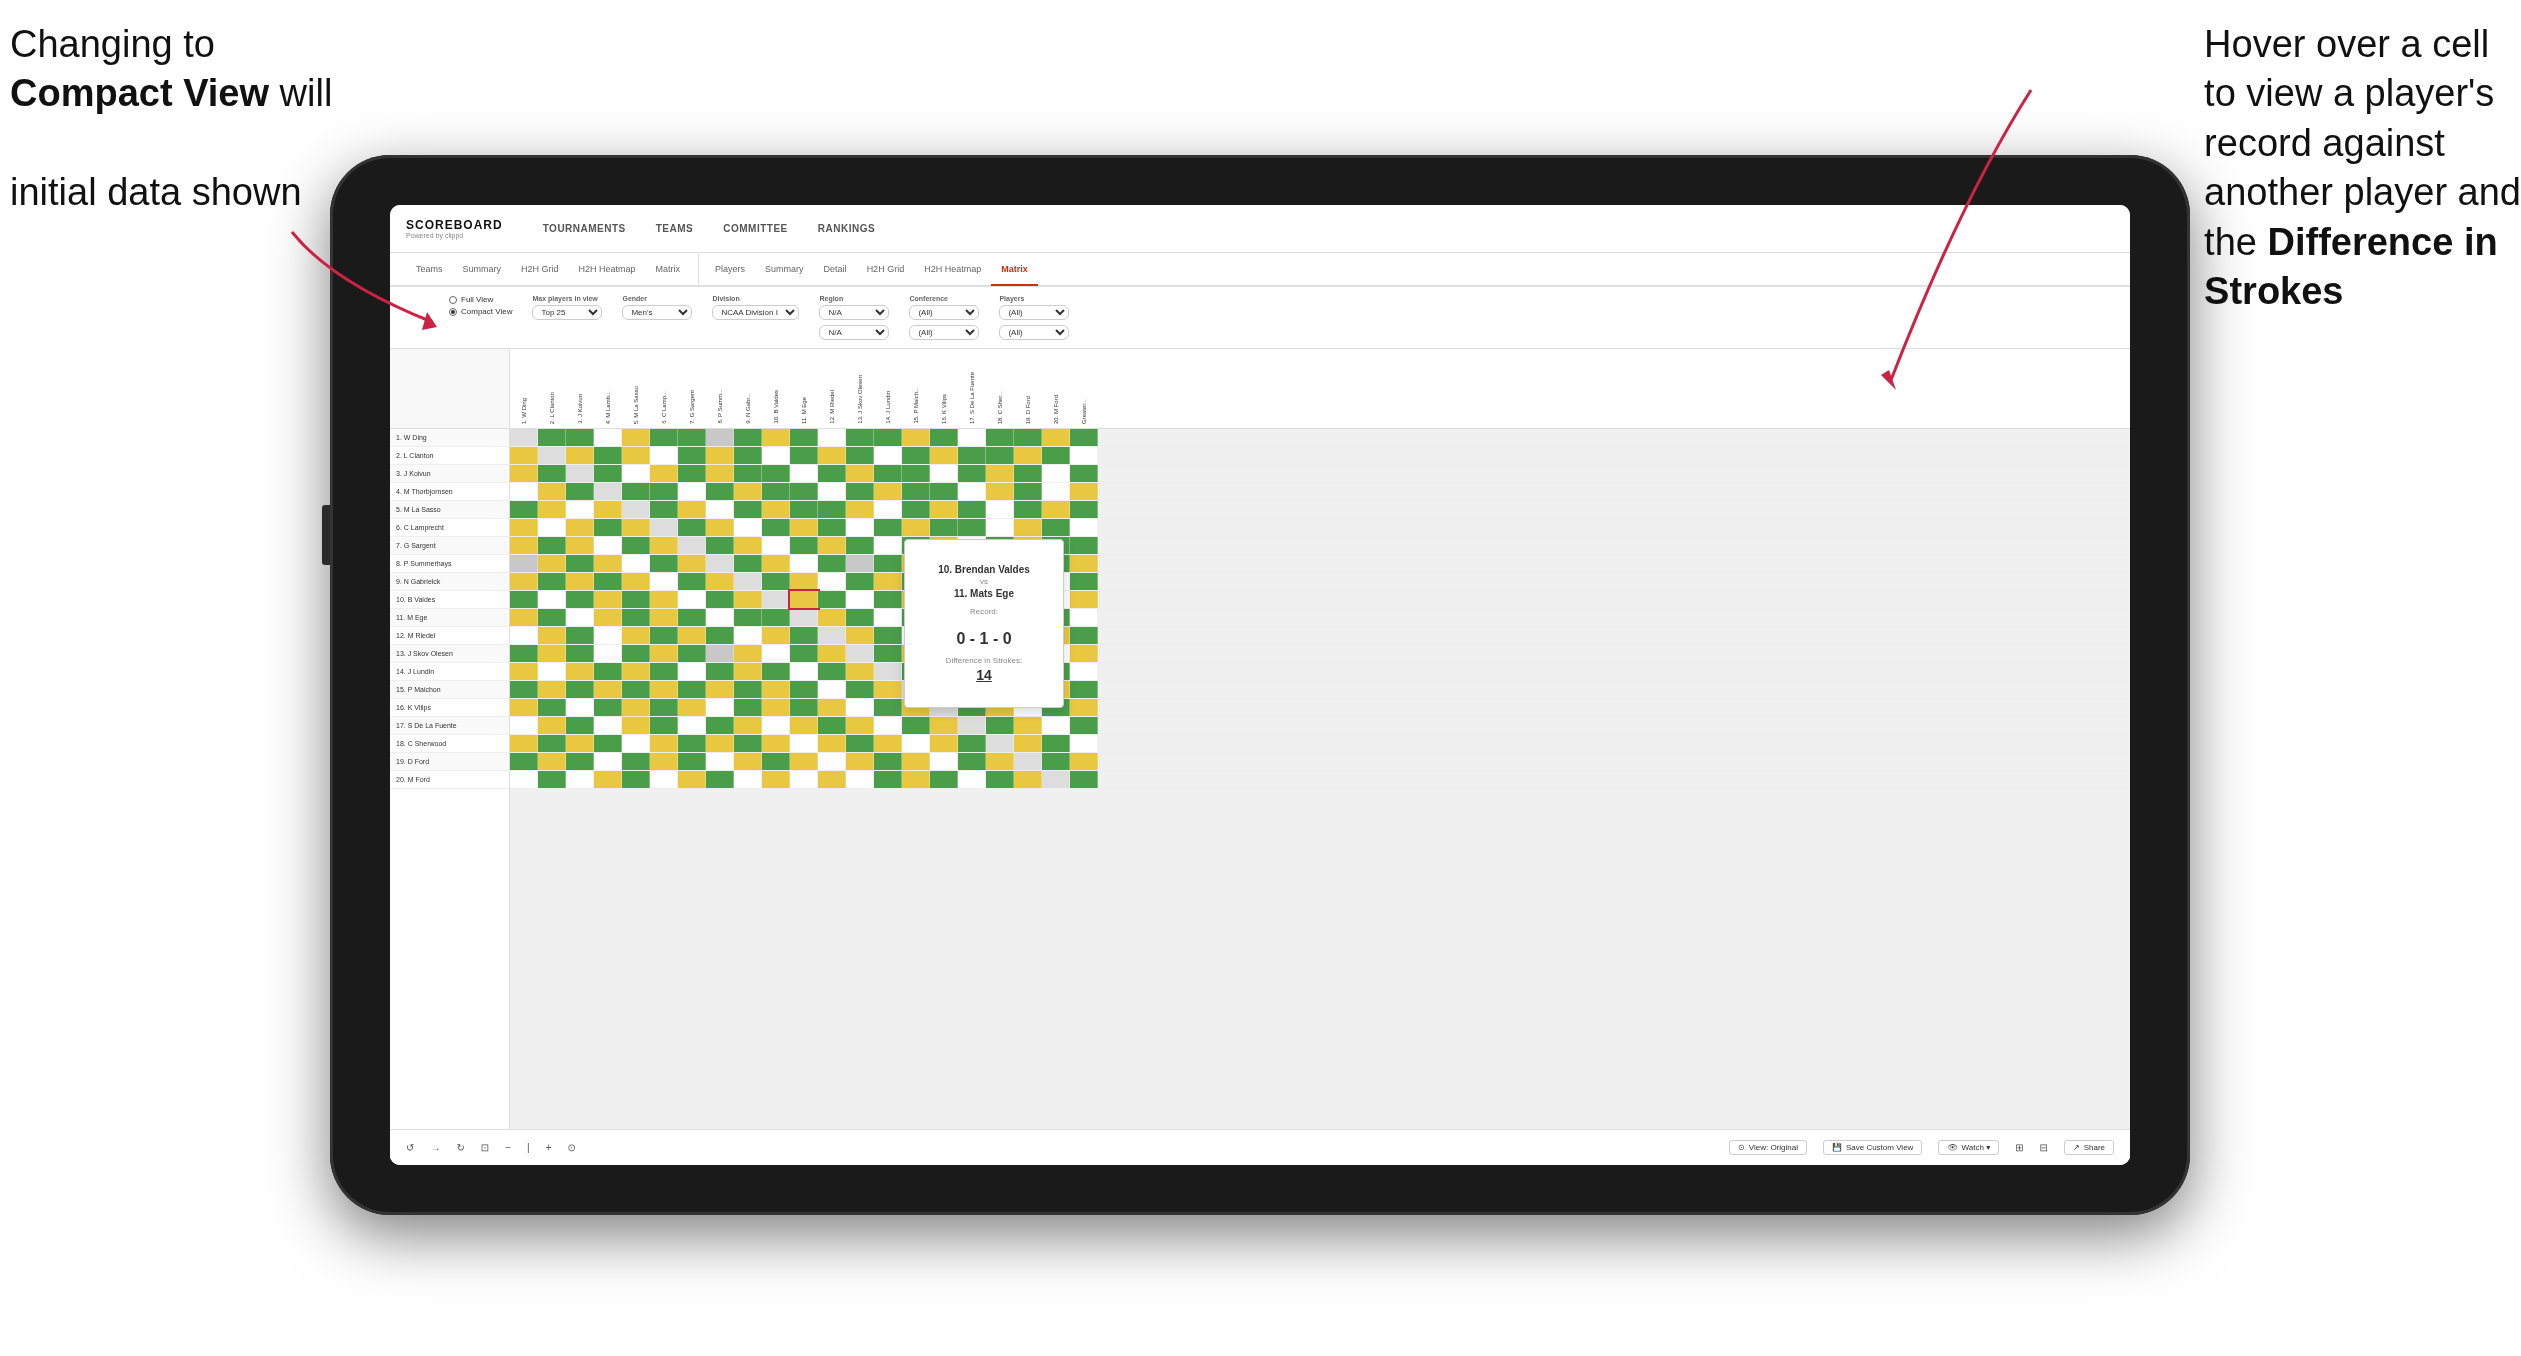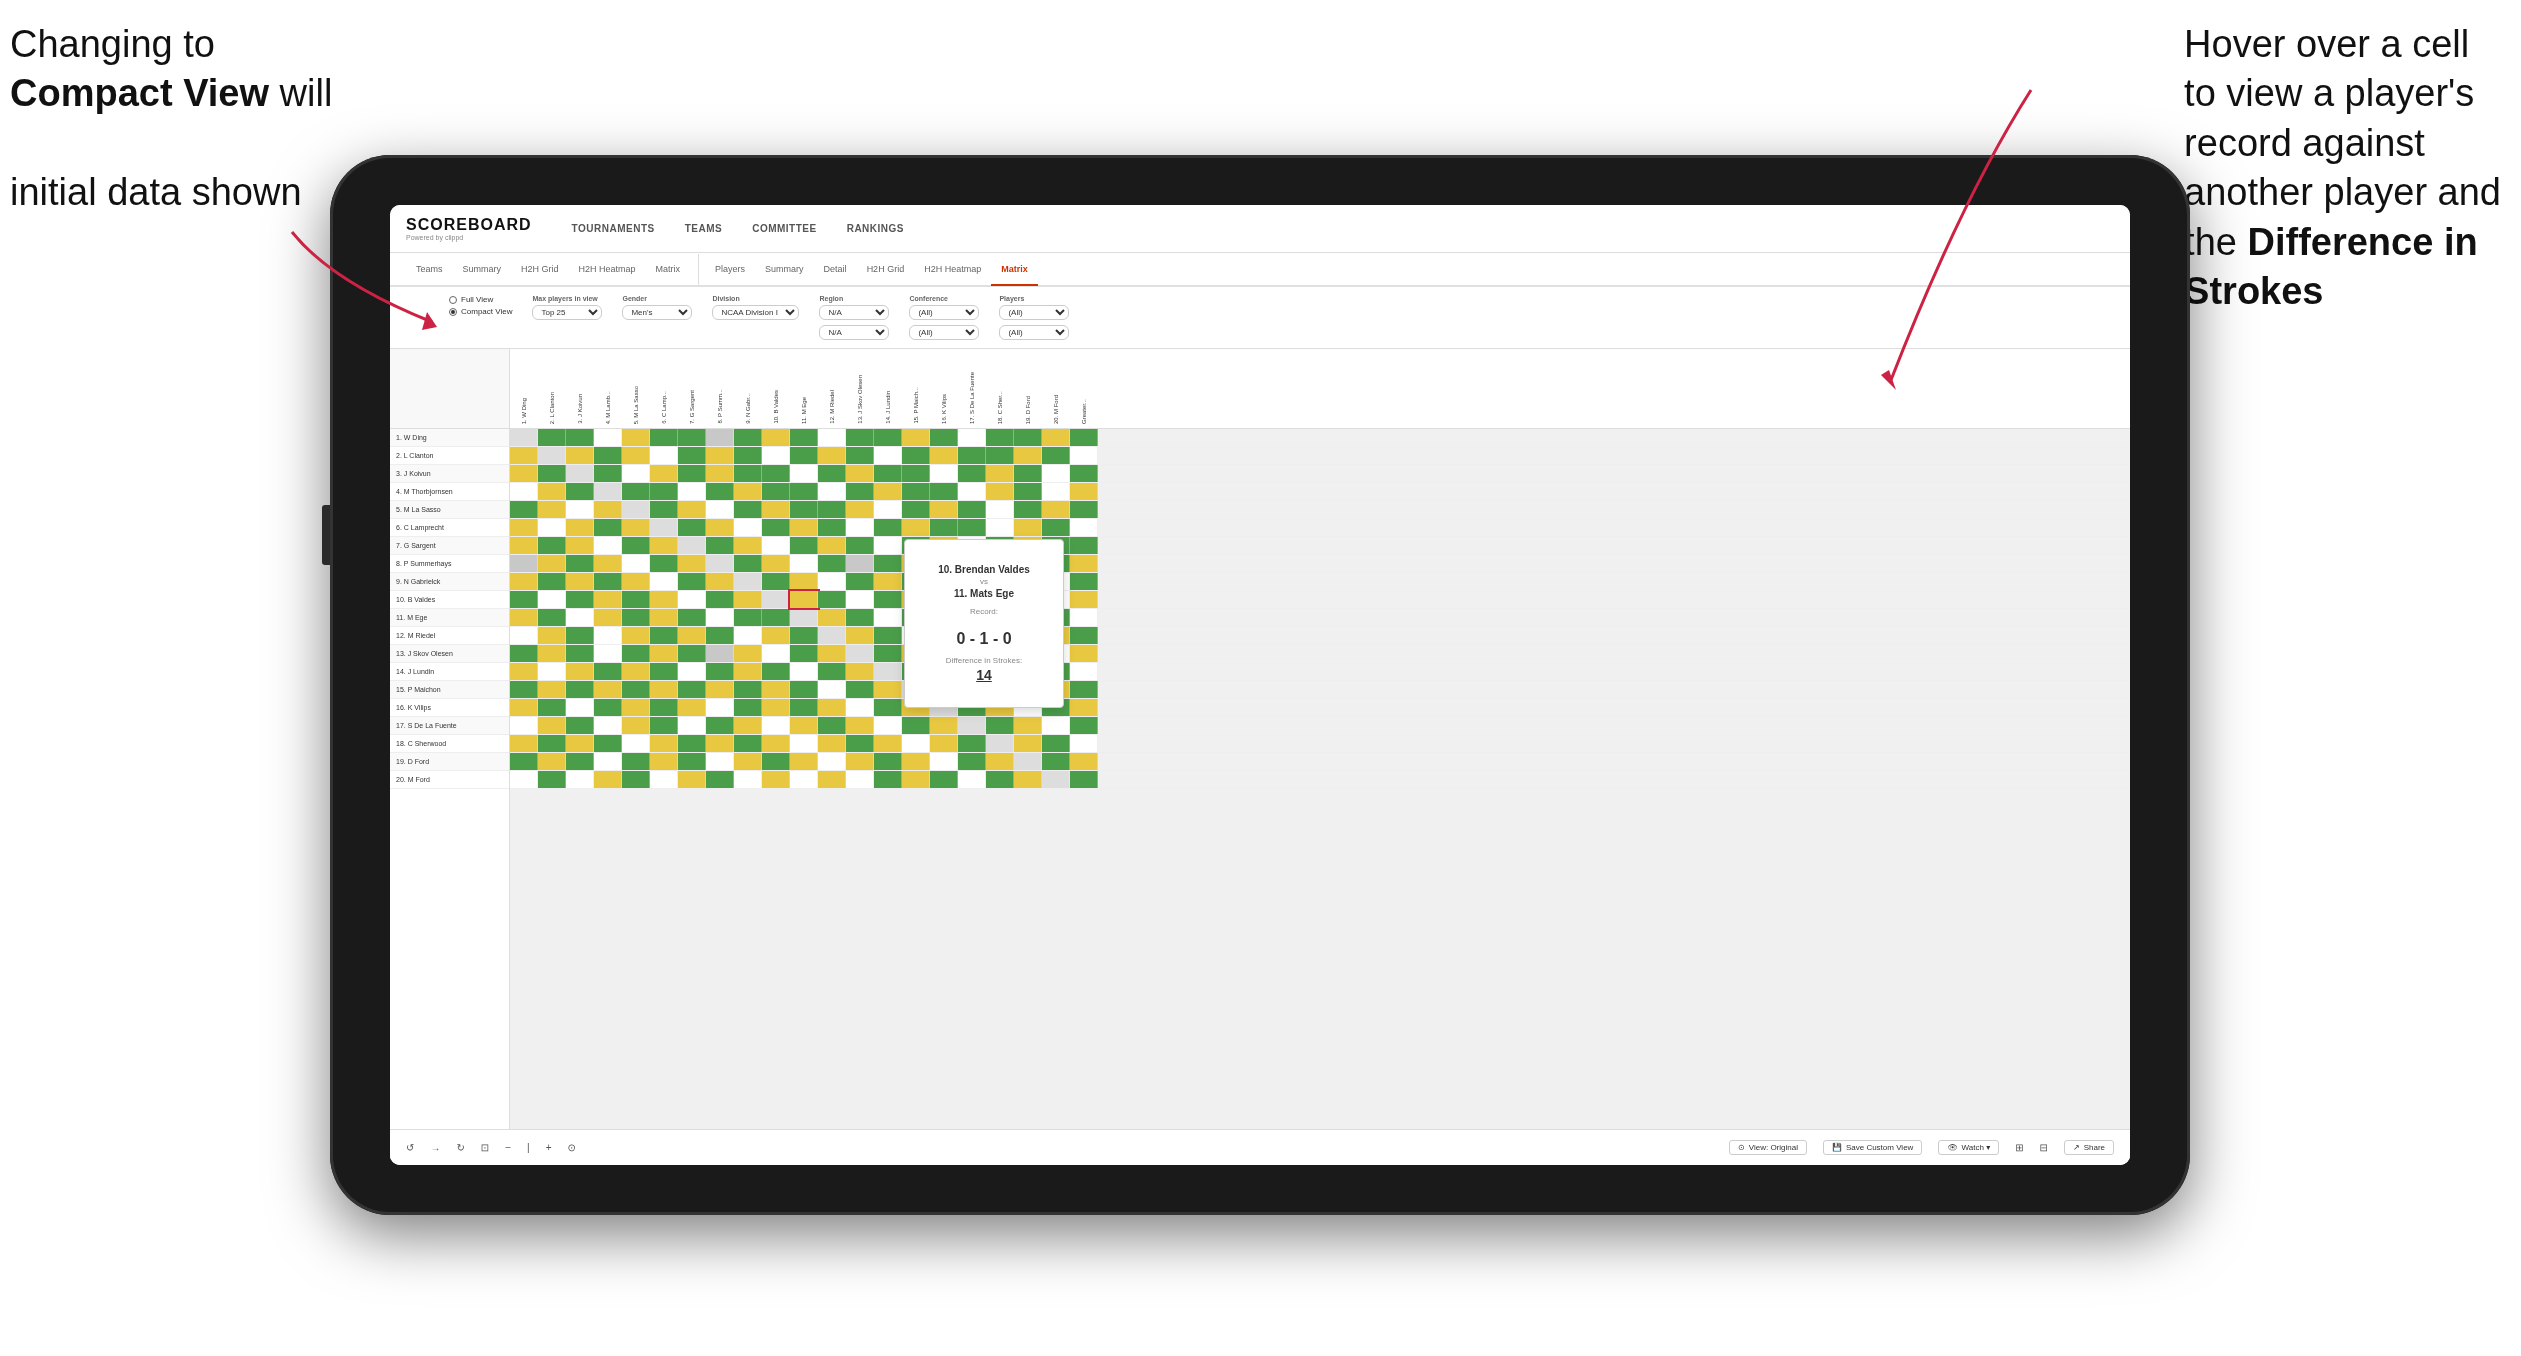--- a/index.html
+++ b/index.html
@@ -23,21 +23,21 @@
       color: #111;
     }
     .annotation-left strong {
       font-weight: 900;
     }
 
     
     .annotation-right {
       position: absolute;
       top: 20px;
-      right: 20px;
+      right: 0;
       font-size: 38px;
       line-height: 1.3;
       max-width: 460px;
       color: #111;
       text-align: left;
     }
     .annotation-right strong {
       font-weight: 900;
     }
 
@@ -88,21 +88,21 @@
       gap: 30px;
       height: 48px;
     }
 
     .logo-area {
       display: flex;
       flex-direction: column;
       margin-right: 10px;
     }
     .logo-text {
-      font-size: 16px;
+      font-size: 12px;
       font-weight: 900;
       letter-spacing: 1px;
       color: #111;
     }
     .logo-sub {
       font-size: 7px;
       color: #888;
     }
 
     .nav-item {

